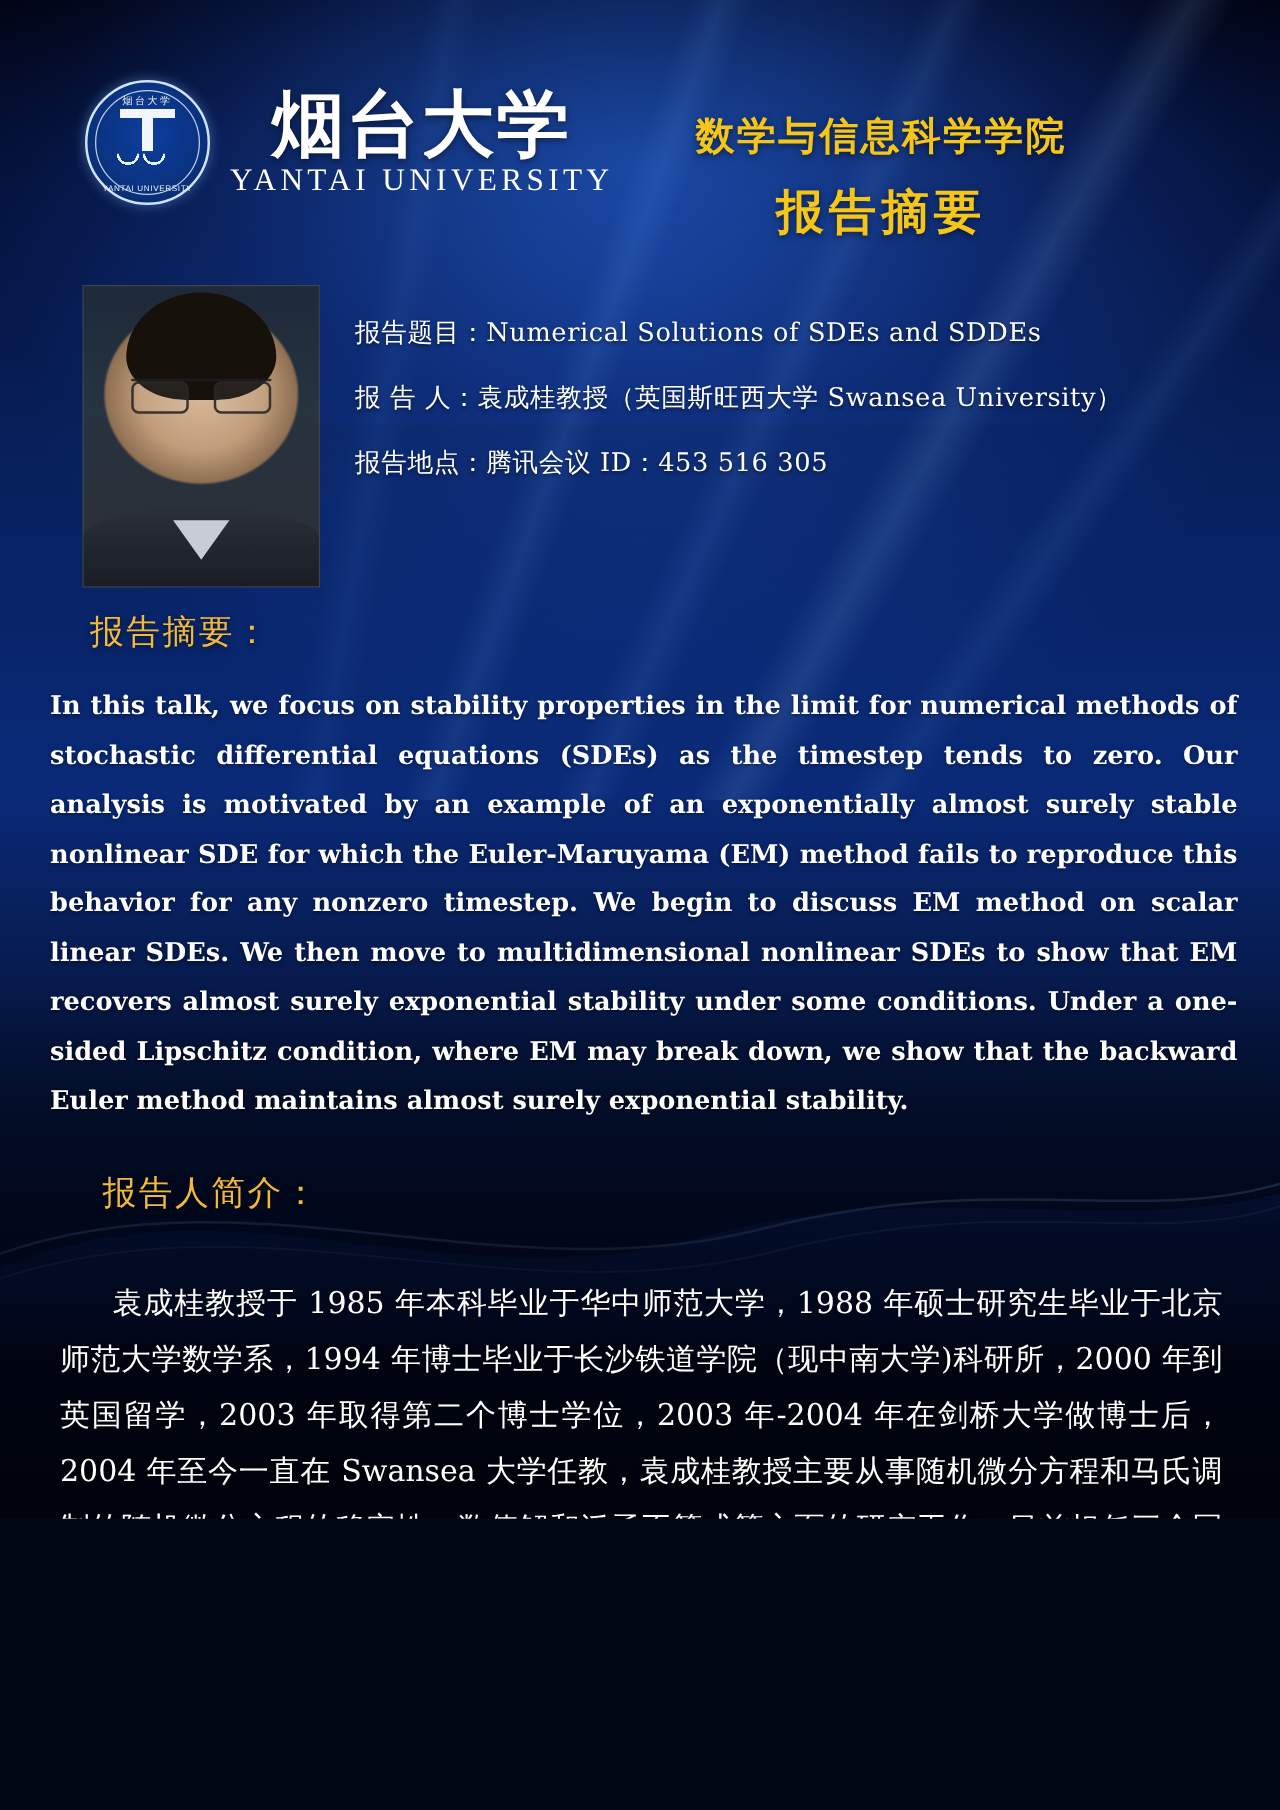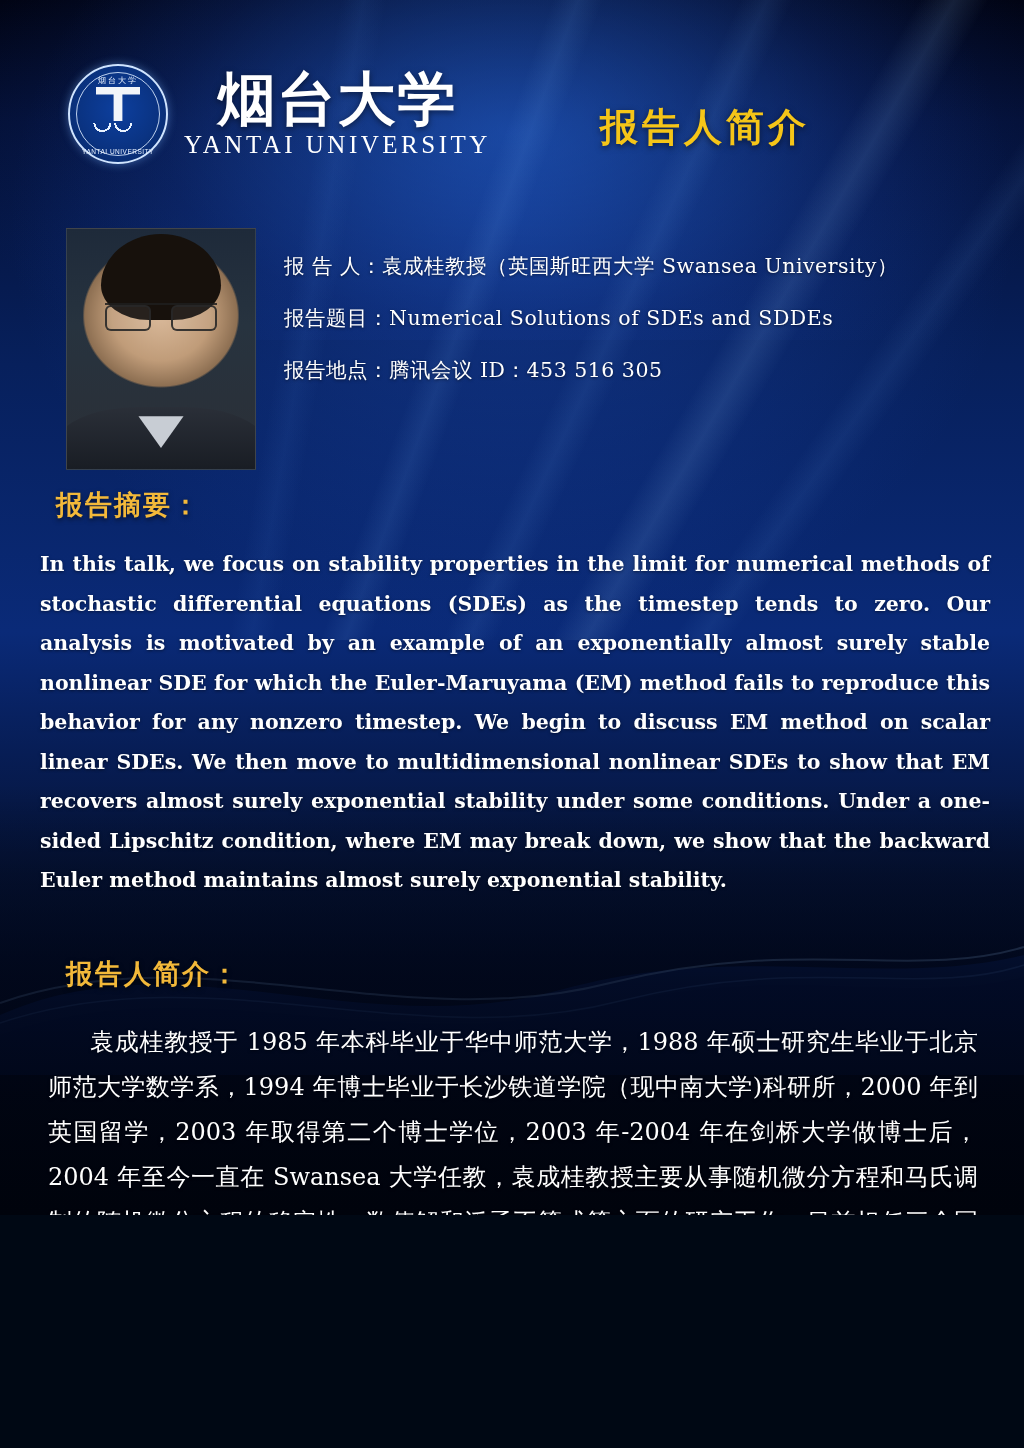--- a/index.html
+++ b/index.html
@@ -234,27 +234,28 @@
     white-space: nowrap;
     letter-spacing: 0.5px;
     text-shadow: 0 1px 3px rgba(0,0,0,0.5);
   }
 
   
   .sec-heading {
     position: absolute;
     font-family: "DejaVu Serif", serif;
     font-size: 27px;
-    font-weight: 700;
+    font-weight: 400;
     color: #f3b93a;
     letter-spacing: 2px;
     text-shadow: 0 2px 5px rgba(0,0,0,0.6);
+    margin-left: 16px;
   }
   #abstract-heading { left: 56px; top: 487px; }
-  #bio-heading { left: 66px; top: 956px; }
+  #bio-heading { left: 66px; top: 936px; }
 
   
   .abstract {
     position: absolute;
     left: 40px; top: 545px;
     width: 950px;
     color: #ffffff;
     font-family: "DejaVu Serif", serif;
     font-size: 20.5px;
     line-height: 39.5px;
@@ -306,34 +307,35 @@
         </div>
         <div class="crest-bottom-text">YANTAI UNIVERSITY</div>
       </div>
       <div class="uni-names">
         <div class="uni-cn">烟台大学</div>
         <div class="uni-en">YANTAI UNIVERSITY</div>
       </div>
     </div>
 
     <div class="header-titles">
-      <div class="report-title">报告人简介</div>
+      <div class="dept-title">数学与信息科学学院</div>
+      <div class="report-title">报告摘要</div>
     </div>
   </div>
 
   <div class="photo">
     <div class="hair"></div>
     <div class="glasses"></div>
     <div class="suit"></div>
     <div class="collar"></div>
   </div>
 
   <div class="info-lines">
+    <div class="info-line">报告题目：Numerical Solutions of SDEs and SDDEs</div>
     <div class="info-line">报 告 人：袁成桂教授（英国斯旺西大学 Swansea University）</div>
-    <div class="info-line">报告题目：Numerical Solutions of SDEs and SDDEs</div>
     <div class="info-line">报告地点：腾讯会议 ID：453 516 305</div>
   </div>
 
   <div class="sec-heading" id="abstract-heading">报告摘要：</div>
   <div class="abstract">In this talk, we focus on stability properties in the limit for numerical methods of stochastic differential equations (SDEs) as the timestep tends to zero. Our analysis is motivated by an example of an exponentially almost surely stable nonlinear SDE for which the Euler‑Maruyama (EM) method fails to reproduce this behavior for any nonzero timestep. We begin to discuss EM method on scalar linear SDEs. We then move to multidimensional nonlinear SDEs to show that EM recovers almost surely exponential stability under some conditions. Under a one-sided Lipschitz condition, where EM may break down, we show that the backward Euler method maintains almost surely exponential stability.</div>
 
   <div class="sec-heading" id="bio-heading">报告人简介：</div>
   <div class="bio">袁成桂教授于 1985 年本科毕业于华中师范大学，1988 年硕士研究生毕业于北京师范大学数学系，1994 年博士毕业于长沙铁道学院（现中南大学)科研所，2000 年到英国留学，2003 年取得第二个博士学位，2003 年-2004 年在剑桥大学做博士后，2004 年至今一直在 Swansea 大学任教，袁成桂教授主要从事随机微分方程和马氏调制的随机微分方程的稳定性、数值解和泛函不等式等方面的研究工作。目前担任三个国际期刊的编委，发表了 110 多篇论文，出版专著 4 部。</div>
 
 </div>

